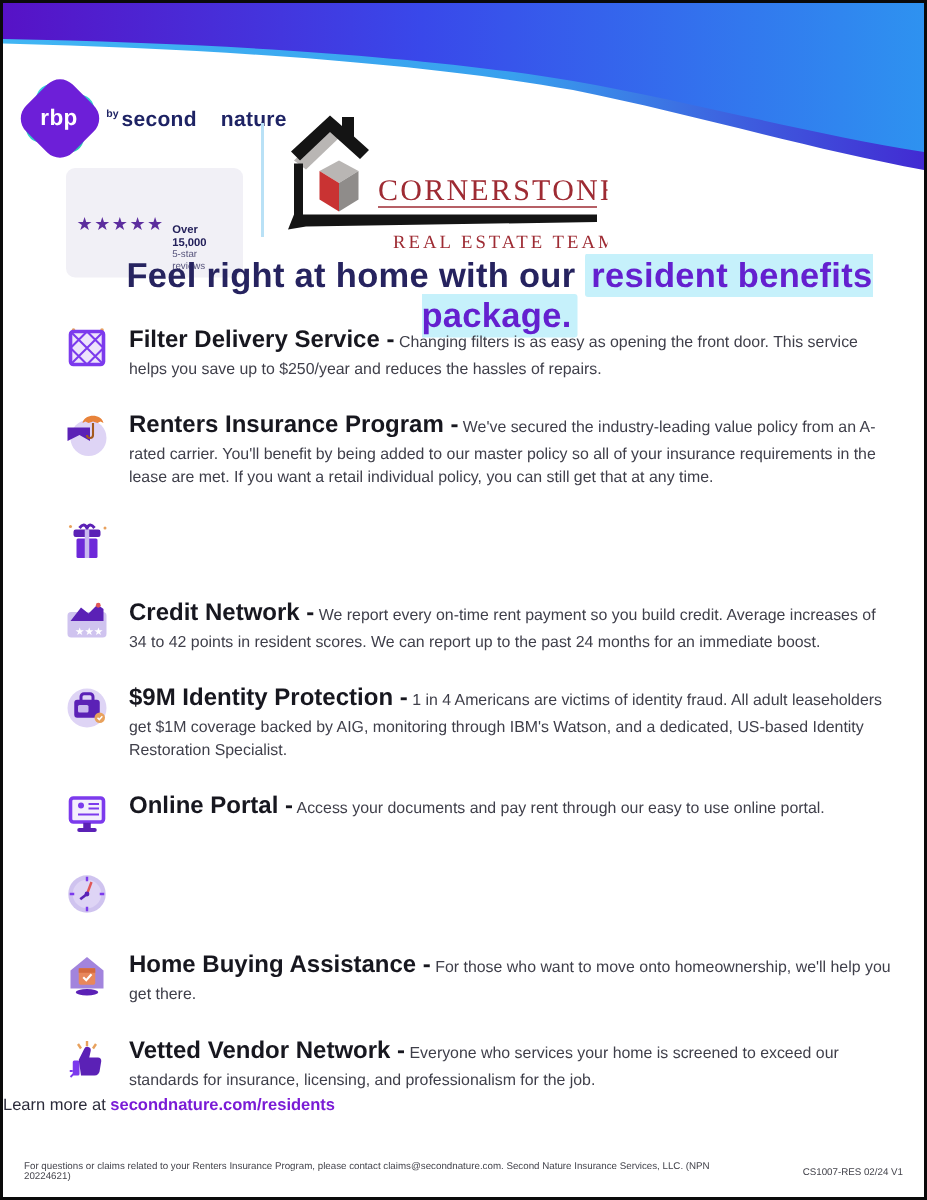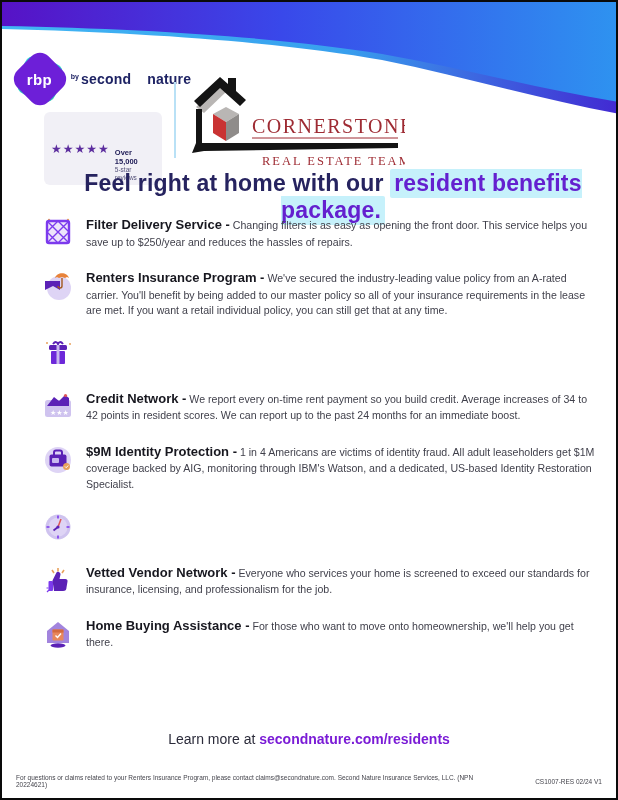--- a/index.html
+++ b/index.html
@@ -51,24 +51,24 @@
   }
 
   
   .benefits {
     position:absolute; top:212px; left:38px; width:560px;
     display:flex; flex-direction:column; gap:17px;
   }
   .benefit { display:flex; gap:10px; align-items:flex-start; }
   .b-icon { width:36px; height:36px; flex:0 0 36px; }
   .b-text { width:512px; font-size:10.6px; line-height:1.43; color:#3f3f4a; padding-top:2px; }
-  .b-text b { font-size:13px; color:#17171f; }
-
-  
-  .learn-more { position:absolute; top:729px; left:0; width:100%; text-align:center; font-size:14px; color:#2b2b3a; }
+  .b-text b { font-size:16px; color:#17171f; }
+
+  
+  .learn-more { position:absolute; top:729px; left:0; width:100%; font-size:11px; color:#2b2b3a; }
   .learn-more a { color:#7a1bd6; font-weight:bold; text-decoration:none; }
   .legal-bar {
     position:absolute; bottom:10px; left:14px; right:14px;
     display:flex; justify-content:space-between; align-items:center;
     font-size:6.5px; color:#44444c;
   }
   .legal-left { max-width:480px; }
 </style>
 </head>
 <body>
@@ -189,53 +189,63 @@
         <circle cx="18" cy="19" r="13" fill="#ded4f5"></circle>
         <path d="M14,14 v-2.5 a2,2 0 0 1 2,-2 h4 a2,2 0 0 1 2,2 V14" stroke="#5b21b6" stroke-width="2" fill="none"></path>
         <rect x="9.5" y="13.5" width="17" height="12" rx="2" fill="#5b21b6"></rect>
         <rect x="12" y="17" width="7" height="5" rx="1" fill="#c9b8ef"></rect>
         <circle cx="26.5" cy="25.5" r="3.5" fill="#e8a15c"></circle>
         <path d="M25,25.5 l1.2,1.2 2,-2.2" stroke="#fff" stroke-width="1" fill="none"></path>
       </svg>
       <div class="b-text"><b>$9M Identity Protection -</b> <span>1 in 4 Americans are victims of identity fraud. All adult leaseholders get $1M coverage backed by AIG, monitoring through IBM's Watson, and a dedicated, US-based Identity Restoration Specialist.</span></div>
     </div>
 
+    <div class="benefit">
+      <svg class="b-icon" viewBox="0 0 36 36">
+        <rect x="7" y="7" width="22" height="16" rx="2" fill="#f3eefc" stroke="#7c3aed" stroke-width="2.4"></rect>
+        <circle cx="14" cy="12" r="2" fill="#7c3aed"></circle>
+        <path d="M19,11 h7 M19,14 h7 M12,18 h14" stroke="#7c3aed" stroke-width="1.4"></path>
+        <rect x="15.5" y="23.5" width="5" height="3.5" fill="#5b21b6"></rect>
+        <rect x="11.5" y="27" width="13" height="2.6" rx="1.3" fill="#5b21b6"></rect>
+      </svg>
+      <div class="b-text"><b>Online Portal -</b> <span>Access your documents and pay rent through our easy to use online portal.</span></div>
+    </div>
 
     <div class="benefit">
       <svg class="b-icon" viewBox="0 0 36 36">
         <circle cx="18" cy="18" r="12.5" fill="#cfc3ef"></circle>
         <circle cx="18" cy="18" r="9.5" fill="#ded4f5"></circle>
         <path d="M18,6.5 v3 M18,26.5 v3 M6.5,18 h3 M26.5,18 h3" stroke="#7c3aed" stroke-width="1.6"></path>
         <line x1="18" y1="18" x2="21" y2="10" stroke="#e05656" stroke-width="1.6"></line>
         <line x1="18" y1="18" x2="13.5" y2="21.5" stroke="#5b21b6" stroke-width="1.8"></line>
         <circle cx="18" cy="18" r="1.6" fill="#5b21b6"></circle>
       </svg>
     </div>
 
     <div class="benefit">
       <svg class="b-icon" viewBox="0 0 36 36">
-        <path d="M12,8 l2,3 M18,6 v3.5 M24,8 l-2,3" stroke="#e8a15c" stroke-width="1.6" fill="none"></path>
-        <rect x="8.5" y="19" width="4.5" height="10" rx="1" fill="#7c3aed"></rect>
-        <path d="M14,29 h9 a3.5,3.5 0 0 0 3.5,-3.5 l1,-6 a2.2,2.2 0 0 0 -2.2,-2.5 h-5.8 l1,-4.5 a2.3,2.3 0 0 0 -4.4,-1.2 l-3.6,7.2 Z" fill="#5b21b6"></path>
-        <path d="M7,30 l2,-2 M6.5,26 h2" stroke="#7c3aed" stroke-width="1.2"></path>
-      </svg>
-      <div class="b-text"><b>Vetted Vendor Network -</b> <span>Everyone who services your home is screened to exceed our standards for insurance, licensing, and professionalism for the job.</span></div>
-    </div>
-
-    <div class="benefit">
-      <svg class="b-icon" viewBox="0 0 36 36">
         <ellipse cx="18" cy="30.5" rx="7.5" ry="2.2" fill="#5b21b6"></ellipse>
         <path d="M7,16 L18,7 L29,16 V28 H7 Z" fill="#a284dd"></path>
         <rect x="12.5" y="14.5" width="11" height="11" rx="1.2" fill="#e8875c"></rect>
         <rect x="12.5" y="14.5" width="11" height="3" fill="#d46a3e"></rect>
         <path d="M15.5,20.5 l2,2 3.5,-4" stroke="#fff" stroke-width="1.4" fill="none"></path>
       </svg>
       <div class="b-text"><b>Home Buying Assistance -</b> <span>For those who want to move onto homeownership, we'll help you get there.</span></div>
     </div>
 
+    <div class="benefit">
+      <svg class="b-icon" viewBox="0 0 36 36">
+        <path d="M12,8 l2,3 M18,6 v3.5 M24,8 l-2,3" stroke="#e8a15c" stroke-width="1.6" fill="none"></path>
+        <rect x="8.5" y="19" width="4.5" height="10" rx="1" fill="#7c3aed"></rect>
+        <path d="M14,29 h9 a3.5,3.5 0 0 0 3.5,-3.5 l1,-6 a2.2,2.2 0 0 0 -2.2,-2.5 h-5.8 l1,-4.5 a2.3,2.3 0 0 0 -4.4,-1.2 l-3.6,7.2 Z" fill="#5b21b6"></path>
+        <path d="M7,30 l2,-2 M6.5,26 h2" stroke="#7c3aed" stroke-width="1.2"></path>
+      </svg>
+      <div class="b-text"><b>Vetted Vendor Network -</b> <span>Everyone who services your home is screened to exceed our standards for insurance, licensing, and professionalism for the job.</span></div>
+    </div>
+
   </div>
 
   <div class="learn-more">
     <span>Learn more at</span>
     <a href="#">secondnature.com/residents</a>
   </div>
 
   <div class="legal-bar">
     <span class="legal-left">For questions or claims related to your Renters Insurance Program, please contact claims@secondnature.com. Second Nature Insurance Services, LLC. (NPN 20224621)</span>
     <span class="legal-right">CS1007-RES 02/24 V1</span>

